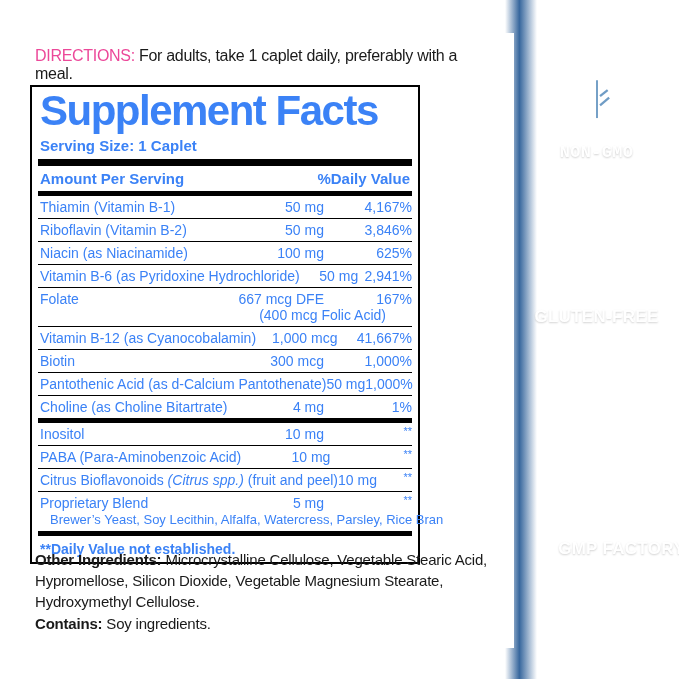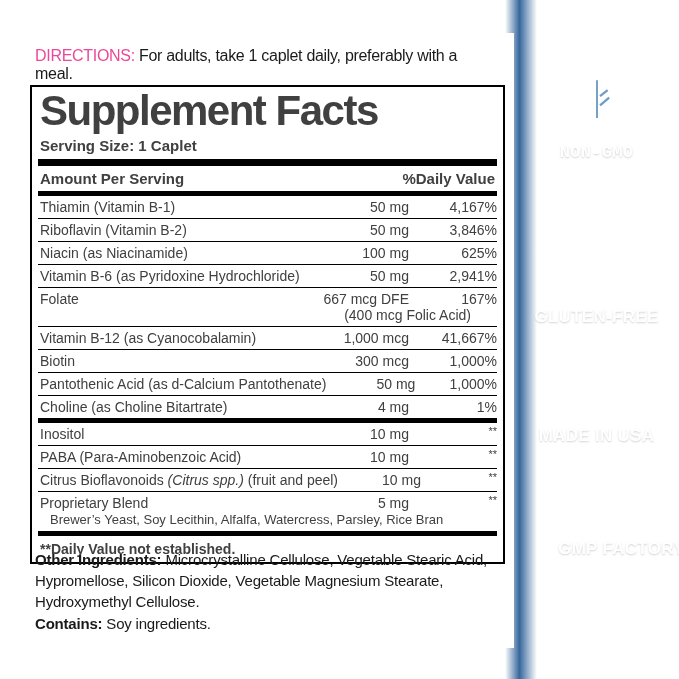--- a/index.html
+++ b/index.html
@@ -30,23 +30,23 @@
     position:absolute;left:11px;top:33px;width:503px;height:615px;
     background:#ffffff;color:#111;
   }
   .directions{
     position:absolute;left:24px;top:14px;right:18px;
     font-size:16px;letter-spacing:-0.3px;color:#1a1a1a;
   }
   .directions b{color:#ec4899;font-weight:normal;}
   
   .sf-box{
-    position:absolute;left:19px;top:52px;width:475px;
+    position:absolute;left:19px;top:52px;width:390px;
     border:2px solid #000;box-sizing:border-box;
-    padding:2px 6px 0 6px;color:#404040;
+    padding:2px 6px 0 6px;color:#3b82f6;
   }
   .sf-title{
     font-size:42px;font-weight:bold;letter-spacing:-1.5px;
     line-height:1.02;padding:1px 0 2px 2px;
   }
   .sf-serving{font-size:15px;font-weight:bold;padding:2px 0 5px 2px;}
   .bar7{height:7px;background:#000;}
   .bar4{height:4px;background:#000;}
   .bar5{height:5px;background:#000;}
   .hairline{height:1px;background:#000;}
@@ -256,21 +256,20 @@
 <div class="badge b3">
   <svg width="86" height="84" viewBox="0 0 100 100">
     <circle cx="50" cy="50" r="45" fill="none" stroke="#fff" stroke-width="4.5"></circle>
     <text x="50" y="27" text-anchor="middle" fill="#fff" font-size="12" letter-spacing="1" font-family="Liberation Sans, sans-serif">★★★★</text>
     <text x="50" y="38" text-anchor="middle" fill="#fff" font-size="8" font-weight="bold" letter-spacing=".5" font-family="Liberation Sans, sans-serif">MADE IN</text>
     <text x="50" y="64" text-anchor="middle" fill="#fff" font-size="27" font-weight="bold" letter-spacing="1" font-family="Liberation Sans, sans-serif">USA</text>
     <line x1="24" y1="71" x2="76" y2="71" stroke="#fff" stroke-width="1.6"></line>
     <line x1="26" y1="75.5" x2="74" y2="75.5" stroke="#fff" stroke-width="1.6"></line>
     <line x1="31" y1="81" x2="69" y2="81" stroke="#fff" stroke-width="3.2"></line>
   </svg>
-  <div class="badge-label">MADE IN USA</div>
 </div>
 
 <div class="badge b4">
   <svg width="96" height="92" viewBox="-6 -6 112 112">
     <defs>
       <path id="qa-top-arc" d="M20,52 A31,31 0 0 1 80,52" fill="none"></path>
       <path id="qa-bot-arc" d="M23,60 A29,29 0 0 0 77,60" fill="none"></path>
     </defs>
     <path d="M86,50 Q96.4,62.4 81.2,68 Q83.9,83.9 68,81.2 Q62.4,96.4 50,86 Q37.6,96.4 32,81.2 Q16.1,83.9 18.8,68 Q3.6,62.4 14,50 Q3.6,37.6 18.8,32 Q16.1,16.1 32,18.8 Q37.6,3.6 50,14 Q62.4,3.6 68,18.8 Q83.9,16.1 81.2,32 Q96.4,37.6 86,50 Z" fill="none" stroke="#fff" stroke-width="3"></path>
     <text font-size="10.5" font-weight="bold" fill="#fff" letter-spacing="1.5" font-family="Liberation Sans, sans-serif">

